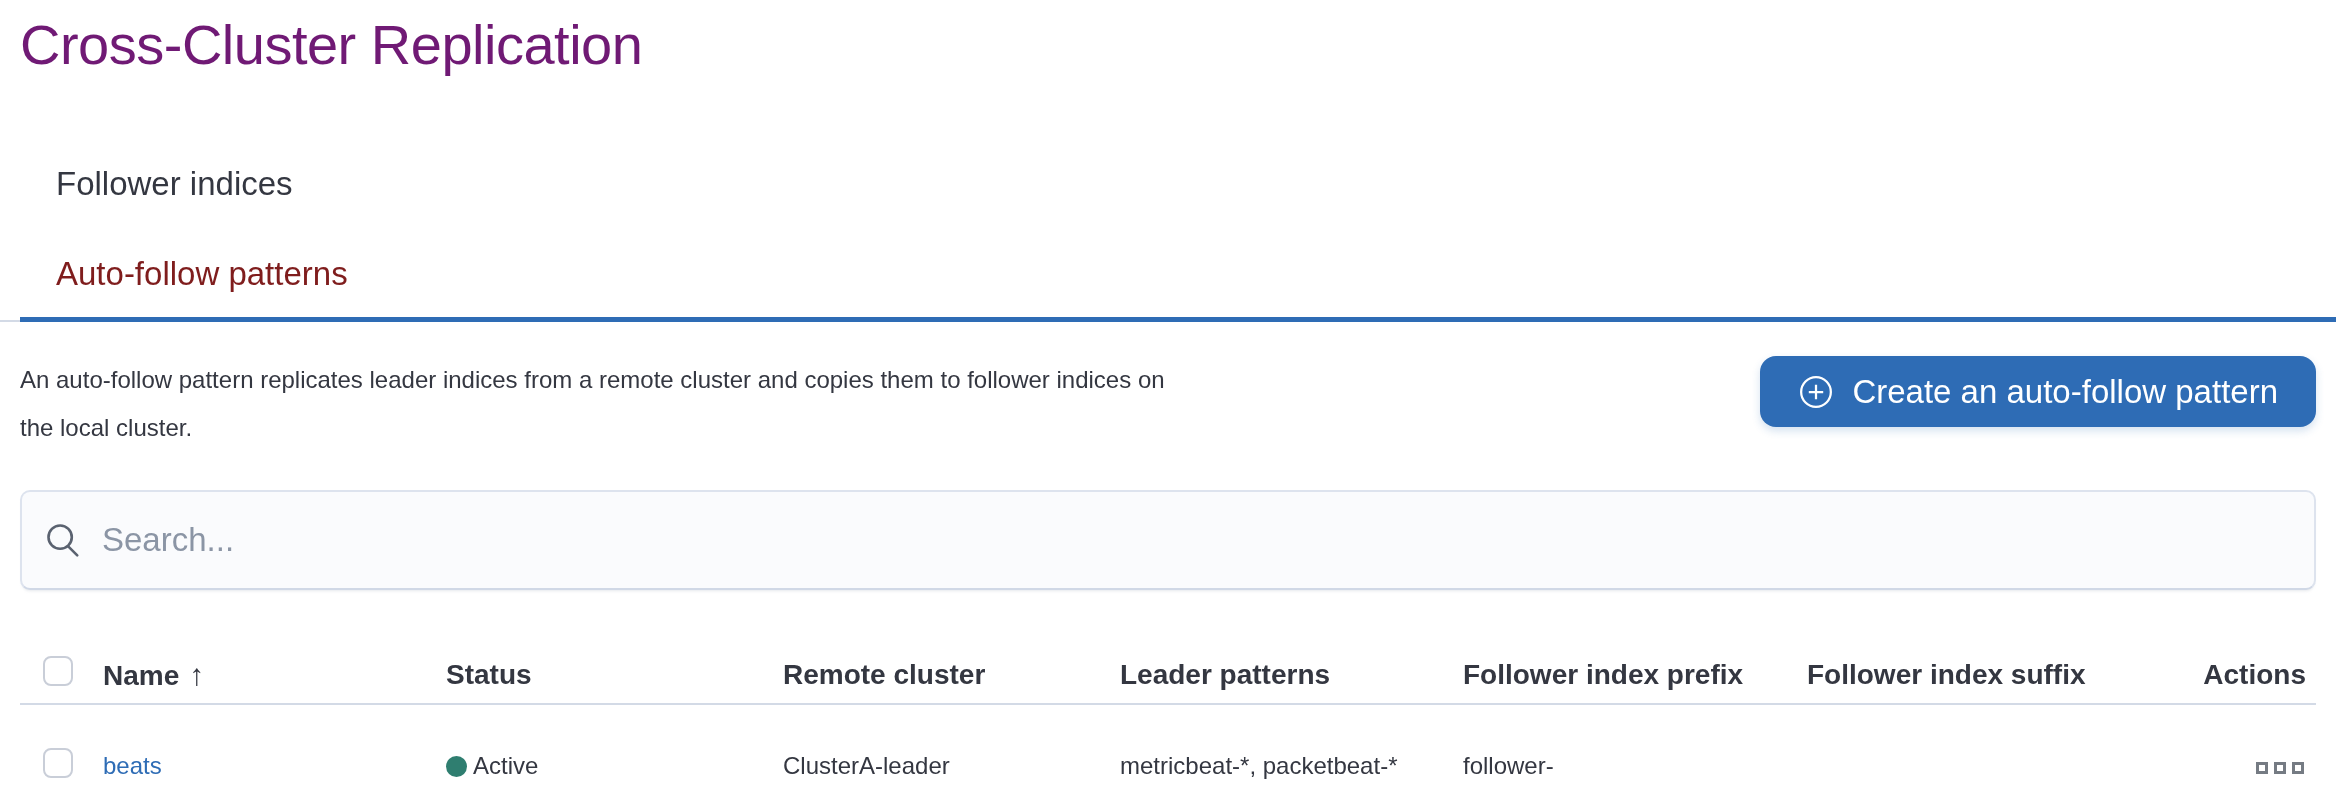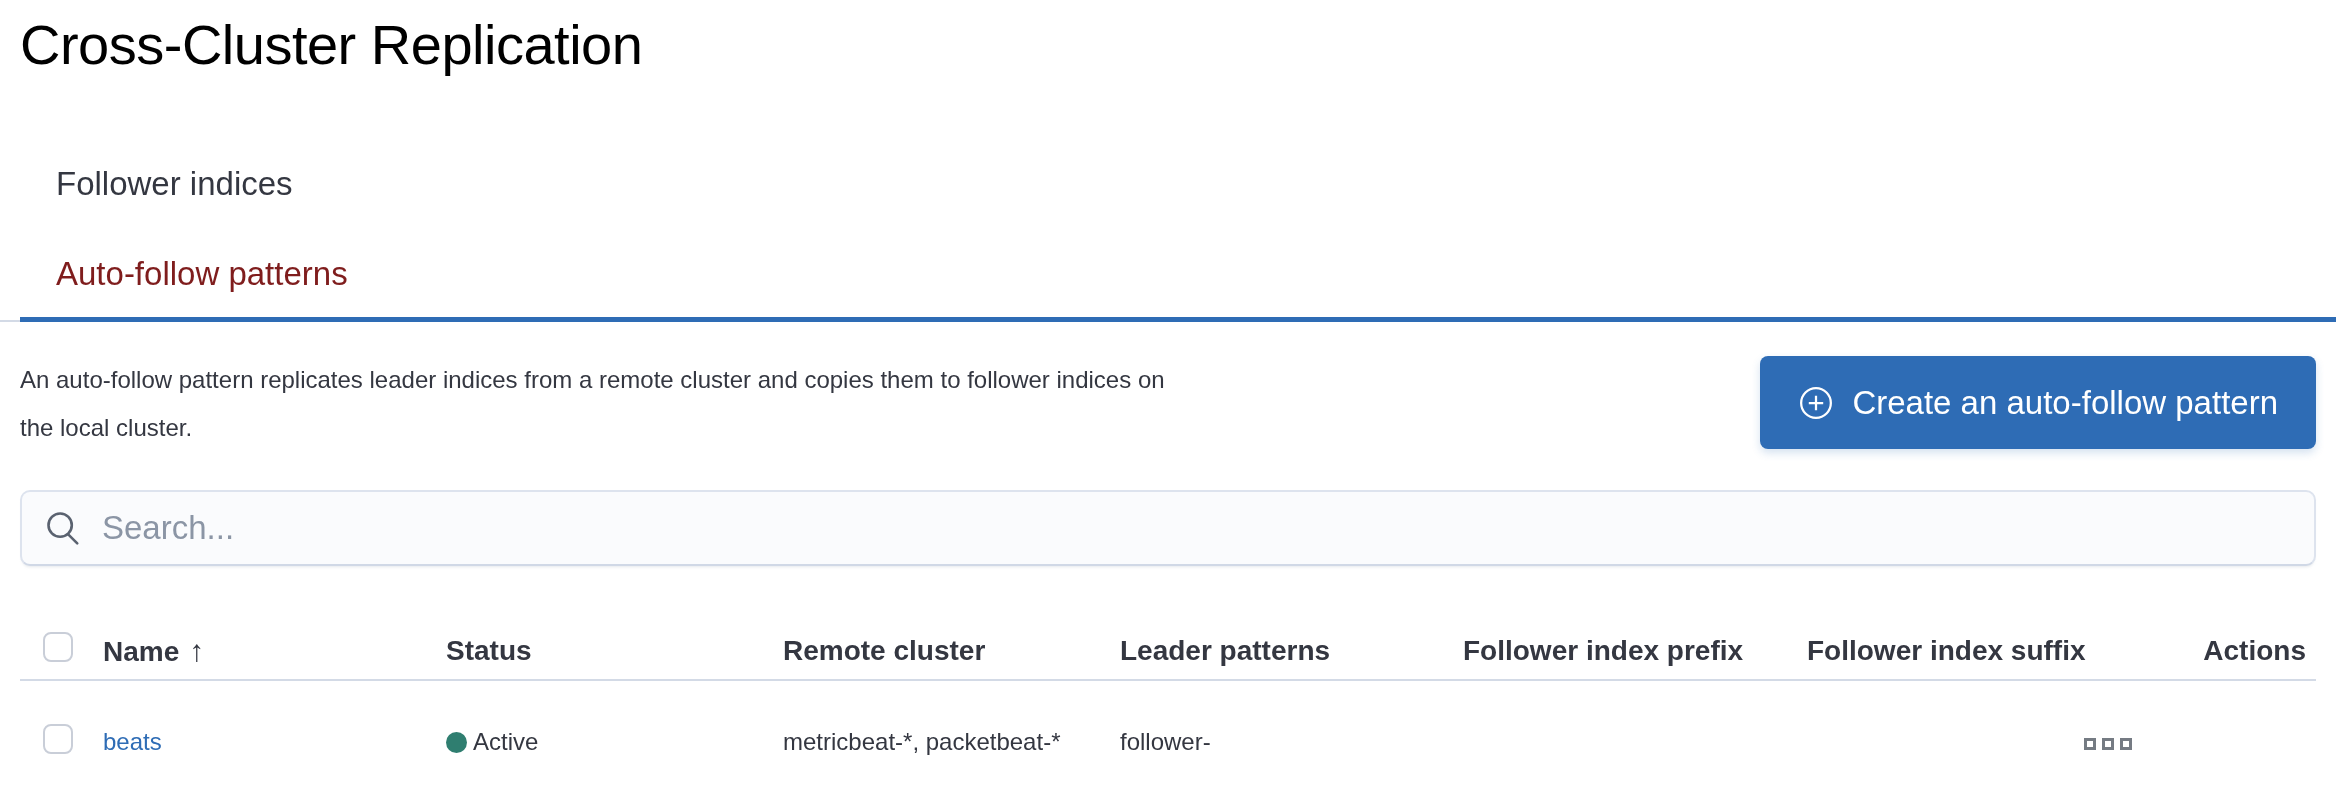--- a/index.html
+++ b/index.html
@@ -10,21 +10,21 @@
     color: #343741;
   }
   .pad { padding-left: 20px; padding-right: 20px; }
 
   
   .page-title {
     margin: 14px 20px 0;
     font-size: 56px;
     line-height: 62px;
     font-weight: 400;
-    color: #000000;
+    color: #701a75;
     letter-spacing: -0.5px;
   }
 
   
   .tabs {
     margin-top: 64px;
     padding-left: 20px;
     border-bottom: 2px solid #d3dae6;
     display: flex;
     flex-direction: column;
@@ -57,38 +57,38 @@
   .description {
     max-width: 1170px;
     font-size: 24px;
     line-height: 48px;
     color: #343741;
   }
   .create-btn {
     display: flex;
     align-items: center;
     gap: 18px;
-    height: 93px;
+    height: 71px;
     padding: 0 38px;
     background: #2e6cb5;
     color: #ffffff;
     border: none;
-    border-radius: 8px;
+    border-radius: 16px;
     font-family: "Liberation Sans", sans-serif;
     font-size: 33px;
     cursor: pointer;
     white-space: nowrap;
     box-shadow: 0 4px 8px rgba(46,108,181,0.2);
   }
   .create-btn svg { display: block; }
 
   
   .search-bar {
     margin: 38px 20px 0;
-    height: 76px;
+    height: 100px;
     background: #fafbfd;
     border: 2px solid #dde3ee;
     border-bottom-color: #d0d8e6;
     border-radius: 10px;
     display: flex;
     align-items: center;
     padding: 0 22px;
     box-shadow: 0 3px 3px -2px rgba(152,162,179,0.25);
   }
   .search-bar svg { flex: 0 0 auto; display: block; color: #5a6270; }
@@ -257,20 +257,21 @@
     </div>
     <div class="cell">
       <a class="name-link">beats</a>
     </div>
     <div class="cell">
       <span class="status-wrap">
         <span class="status-dot"></span>
         <span>Active</span>
       </span>
     </div>
+    <div class="cell">ClusterA-leader</div>
     <div class="cell leader-patterns">metricbeat-*, packetbeat-*</div>
     <div class="cell">follower-</div>
     <div class="cell"></div>
     <div class="cell actions-cell">
       <button class="actions-btn">
         <i></i>
           <i></i>
           <i></i>
       </button>
     </div>

